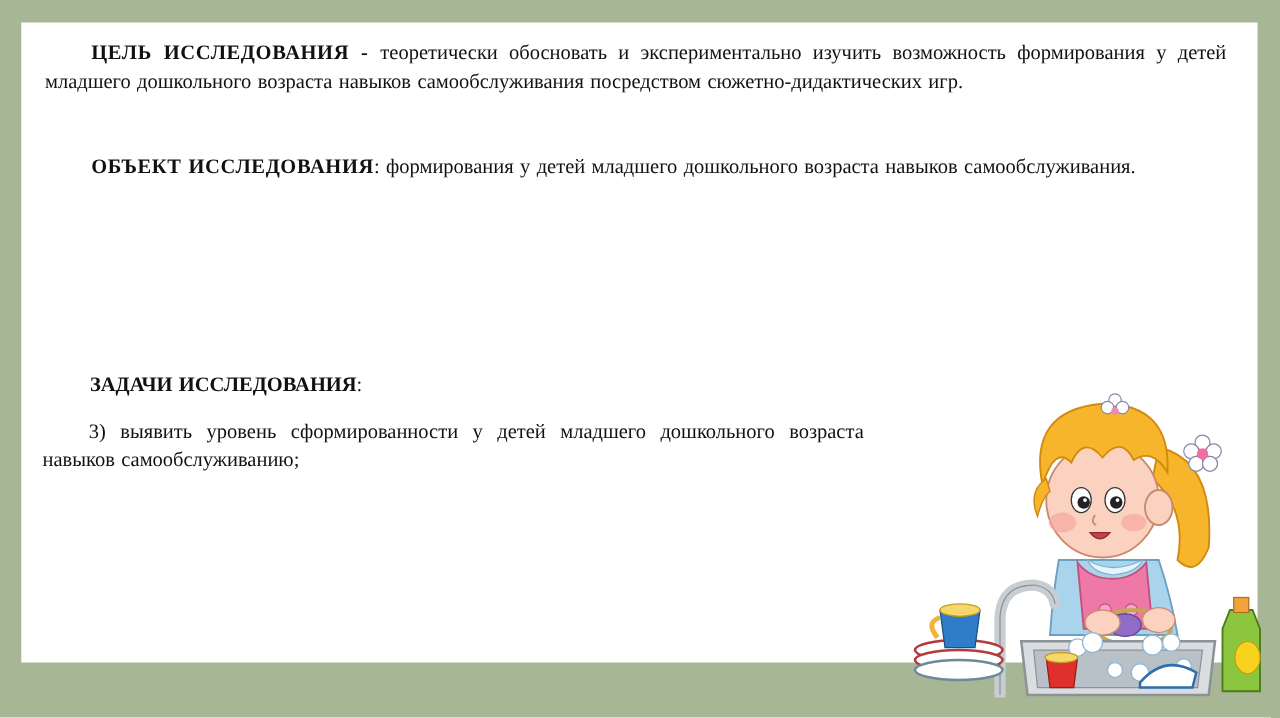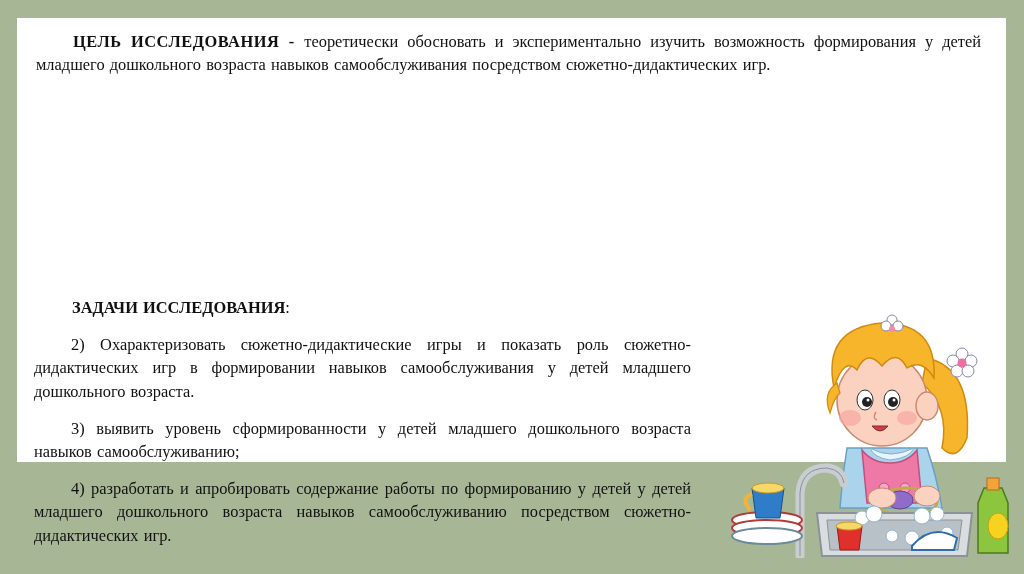--- a/index.html
+++ b/index.html
@@ -5,21 +5,21 @@
   html, body { margin: 0; padding: 0; }
   body {
     width: 1024px; height: 574px; overflow: hidden;
     background: #a7b795;
     font-family: "Liberation Serif", "DejaVu Serif", serif;
     color: #111;
     position: relative;
   }
   .slide {
     position: absolute; left: 17px; top: 18px;
-    width: 989px; height: 444px;
+    width: 989px; height: 512px;
     background: #ffffff;
   }
   .block {
     position: absolute;
     font-size: 16.4px;
     line-height: 23.2px;
     text-align: justify;
     text-align-last: left;
     word-spacing: 1px;
   }
@@ -39,27 +39,28 @@
 </style>
 </head>
 <body>
 
 <div class="slide">
 
   <div class="block indent" id="goal">
     <span class="head">ЦЕЛЬ ИССЛЕДОВАНИЯ</span><span class="head"> - </span><span>теоретически обосновать и экспериментально изучить возможность формирования у детей младшего дошкольного возраста навыков самообслуживания посредством сюжетно-дидактических игр.</span>
   </div>
 
+  <div class="block indent" id="object">
+    <span class="head">ОБЪЕКТ ИССЛЕДОВАНИЯ</span><span>: </span><span>формирования у детей младшего дошкольного возраста навыков самообслуживания.</span>
+  </div>
 
 
   <div class="block" id="tasks">
     <p class="task-head"><span>ЗАДАЧИ ИССЛЕДОВАНИЯ</span><span style="font-weight:normal">:</span></p>
-    <p class="indent">2) Охарактеризовать сюжетно-дидактические игры и показать роль сюжетно-дидактических игр в формировании навыков самообслуживания у детей младшего дошкольного возраста.</p>
     <p class="indent">3) выявить уровень сформированности у детей младшего дошкольного возраста навыков самообслуживанию;</p>
-    <p class="indent">4) разработать и апробировать содержание работы по формированию у детей у детей младшего дошкольного возраста навыков самообслуживанию посредством сюжетно-дидактических игр.</p>
   </div>
 
   <div class="illus">
     <svg viewBox="0 0 290 270" xmlns="http://www.w3.org/2000/svg">
 
       <path d="M205 70 Q250 80 245 150 Q235 175 220 160 Q228 120 200 95 Z" fill="#f7b52c" stroke="#d08a10" stroke-width="1.5"></path>
 
       <path d="M125 160 Q120 190 118 220 L220 220 Q215 190 205 160 Z" fill="#a9d4ec" stroke="#6aa0c0" stroke-width="1.5"></path>
       <path d="M140 162 L145 215 L200 215 L195 162 Q185 175 168 175 Q150 175 140 162 Z" fill="#ee79a6" stroke="#c2507c" stroke-width="1.5"></path>
       <circle cx="162" cy="200" r="5" fill="#f7a6c5" stroke="#c2507c"></circle>

